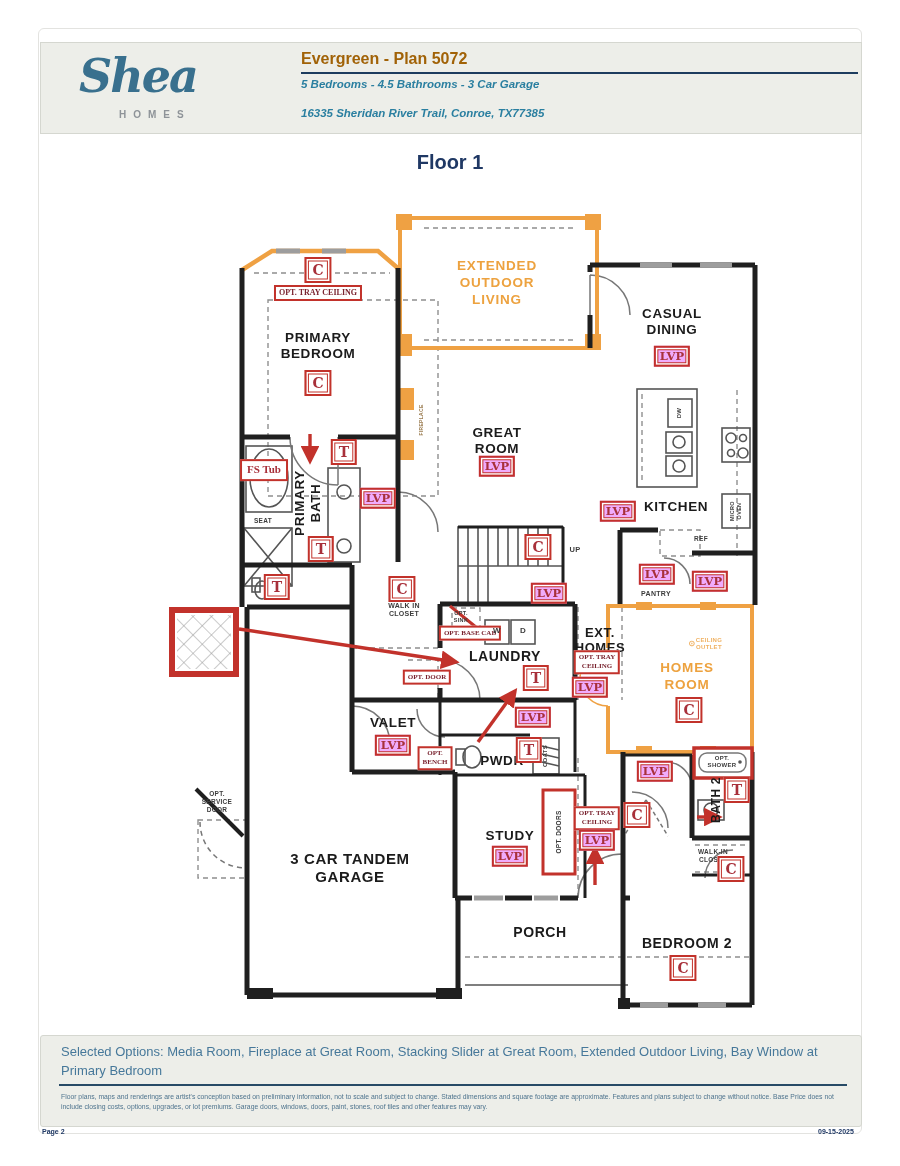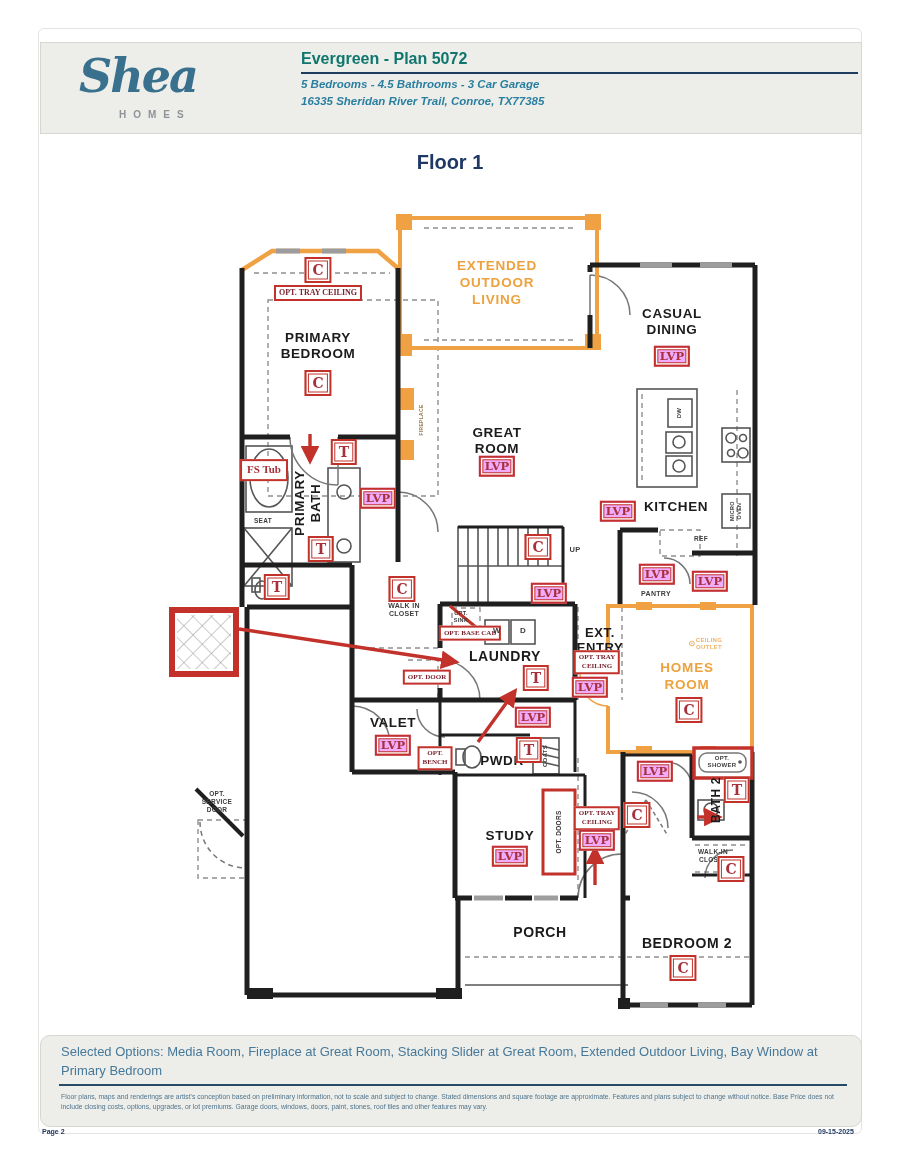--- a/index.html
+++ b/index.html
@@ -7,21 +7,21 @@
         font-family:"Liberation Sans",sans-serif;}
   .frame{position:absolute;left:38px;top:28px;width:822px;height:1104px;
          border:1px solid #e3e3e0;border-radius:6px;}
   
   .hdr{position:absolute;left:40px;top:42px;width:820px;height:90px;background:#edeee9;
        border:1px solid #d5d7d0;border-radius:0;}
   .logo-script{position:absolute;left:78px;top:48px;font-family:"DejaVu Serif",serif;
        font-style:italic;font-weight:bold;font-size:46px;color:#39708e;letter-spacing:-2px;}
   .logo-sub{position:absolute;left:118px;top:108px;font-size:10px;letter-spacing:7px;
        color:#8e9398;font-weight:bold;}
-  .hdr-title{position:absolute;left:300px;top:49px;font-size:16px;font-weight:bold;color:#0f766e;}
+  .hdr-title{position:absolute;left:300px;top:49px;font-size:16px;font-weight:bold;color:#a16207;}
   .hdr-rule{position:absolute;left:300px;top:71px;width:557px;height:2px;background:#1d3c5e;}
   .hdr-line{position:absolute;left:300px;color:#2a7fa0;font-size:11.5px;font-weight:bold;font-style:italic;}
   .hdr-url{position:absolute;left:300px;top:112px;color:#2a7fa0;font-size:11px;}
   .floor-title{position:absolute;left:450px;top:162px;transform:translate(-50%,-50%);
        font-size:20px;font-weight:bold;color:#1f3864;}
   
   .room,.tiny,.vlab,.mk,.lvp,.rlab,.olab{position:absolute;transform:translate(-50%,-50%);
        text-align:center;white-space:pre-line;}
   .room{font-weight:bold;font-size:13.5px;color:#1b1b1b;letter-spacing:0.6px;line-height:1.18;}
   .olab{font-weight:bold;color:#eda23f;font-size:13.5px;letter-spacing:0.8px;line-height:1.25;}
@@ -32,40 +32,40 @@
       padding:4px 6px;box-shadow:inset 0 0 0 1.5px #fff,inset 0 0 0 2.5px #c2322b;}
   .lvp{border:2px solid #c2322b;background:#f0abfc;color:#a8303a;
       font-family:"DejaVu Serif",serif;font-weight:bold;font-size:11.5px;line-height:1;
       padding:2.5px 4px;box-shadow:inset 0 0 0 1.5px #fff,inset 0 0 0 2.5px #c2322b;}
   .rlab{border:2px solid #c2322b;background:#fff;color:#7a2430;
       font-family:"Liberation Serif",serif;font-weight:bold;font-size:7px;line-height:1.25;
       padding:1px 3px;}
   .fs{font-size:11px;padding:2px 5px;color:#a8303a;}
   
   .ftr{position:absolute;left:40px;top:1035px;width:820px;height:90px;background:#edeee9;
-       border:1px solid #d5d7d0;border-radius:10px;}
+       border:1px solid #d5d7d0;border-radius:3px;}
   .ftr-sel{position:absolute;left:20px;top:7px;width:780px;font-size:13px;color:#46789a;line-height:1.45;}
   .ftr-rule{position:absolute;left:18px;top:48px;width:788px;height:2px;background:#274a66;}
   .ftr-disc{position:absolute;left:20px;top:56px;width:780px;font-size:6.8px;color:#4f748e;line-height:1.5;}
   .pg{position:absolute;font-size:7px;color:#1f3864;font-weight:bold;}
   svg{position:absolute;left:0;top:0;}
 </style>
 </head>
 <body>
 
 <div id="page">
   <div class="frame"></div>
 
   <div class="hdr">
     <div class="logo-script" style="left:38px;top:6px;">Shea</div>
     <div class="logo-sub" style="left:78px;top:66px;">HOMES</div>
     <div class="hdr-title" style="left:260px;top:7px;">Evergreen - Plan 5072</div>
     <div class="hdr-rule" style="left:260px;top:29px;"></div>
     <div class="hdr-line" style="left:260px;top:35px;">5 Bedrooms - 4.5 Bathrooms - 3 Car Garage</div>
-    <div class="hdr-line" style="left:260px;top:52px;text-align:center;">16335 Sheridan River Trail, Conroe, TX77385</div>
+    <div class="hdr-line" style="left:260px;top:64px;text-align:center;">16335 Sheridan River Trail, Conroe, TX77385</div>
   </div>
 
   <div class="floor-title">Floor 1</div>
 
   <svg width="900" height="1166" viewBox="0 0 900 1166">
     <defs>
       <marker id="ah" viewBox="0 0 10 10" refX="8" refY="5" markerWidth="5.5" markerHeight="5.5" orient="auto-start-reverse">
         <path d="M0,0 L10,5 L0,10 z" fill="#c2322b"></path>
       </marker>
       <pattern id="xh" width="13" height="13" patternUnits="userSpaceOnUse" patternTransform="rotate(45 0 0)">
@@ -253,27 +253,29 @@
 DINING</div>
   <div class="room" style="left:497px;top:441px;">GREAT
 ROOM</div>
   <div class="room" style="left:676px;top:507px;">KITCHEN</div>
   <div class="room vlab" style="left:308px;top:503px;">PRIMARY
 BATH</div>
   <div class="tiny" style="left:404px;top:610px;font-size:7px;">WALK IN
 CLOSET</div>
   <div class="room" style="left:505px;top:656px;font-size:14px;">LAUNDRY</div>
   <div class="room" style="left:600px;top:640px;font-size:13px;">EXT.
-ENTRY</div>
+HOMES</div>
   <div class="olab" style="left:687px;top:677px;">HOMES
 ROOM</div>
   <div class="tiny" style="left:656px;top:594px;font-size:7px;">PANTRY</div>
   <div class="room" style="left:381px;top:723px;margin-left:12px;">VALET</div>
   <div class="room" style="left:502px;top:761px;">PWDR</div>
   <div class="room" style="left:510px;top:836px;">STUDY</div>
+  <div class="room" style="left:350px;top:868px;font-size:15px;">3 CAR TANDEM
+GARAGE</div>
   <div class="room" style="left:540px;top:932px;font-size:14px;text-align:right;">PORCH</div>
   <div class="room" style="left:687px;top:943px;font-size:14px;">BEDROOM 2</div>
   <div class="room vlab" style="left:716px;top:800px;font-size:12px;">BATH 2</div>
   <div class="tiny" style="left:713px;top:856px;">WALK-IN
 CLOSET</div>
 
   <div class="rlab" style="left:318px;top:293px;font-size:8px;">OPT. TRAY CEILING</div>
   <div class="rlab fs" style="left:264px;top:470px;">FS Tub</div>
   <div class="tiny" style="left:263px;top:521px;">SEAT</div>
   <div class="rlab" style="left:470px;top:633px;">OPT. BASE CAB</div>

